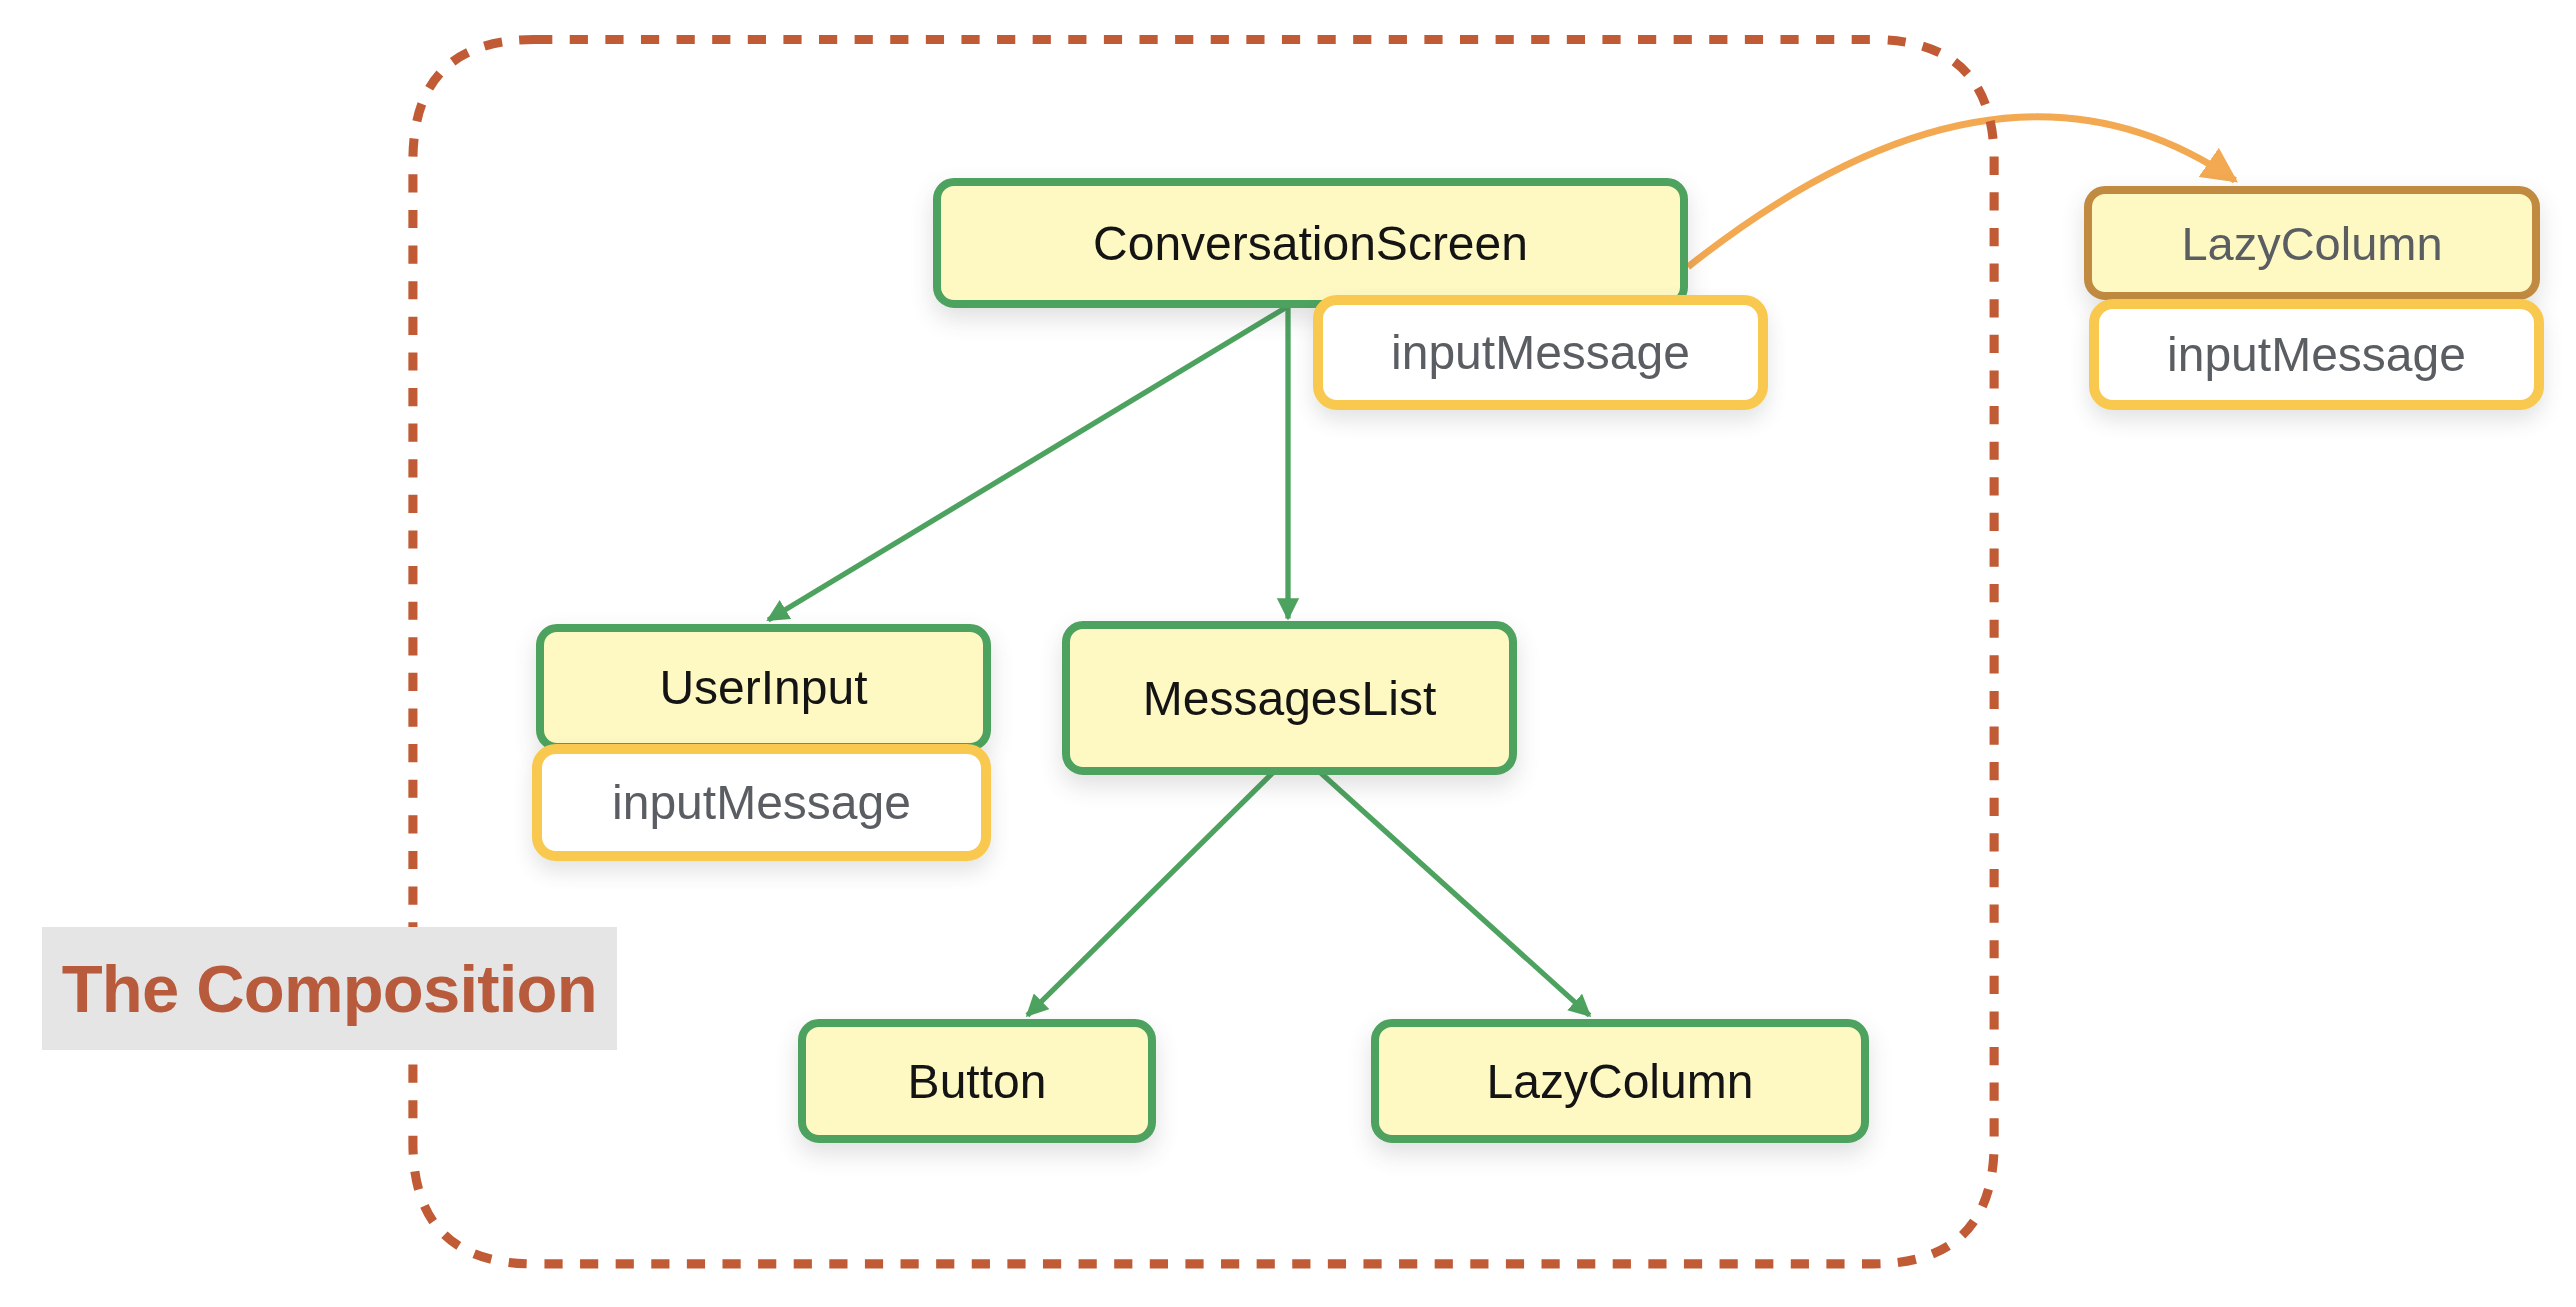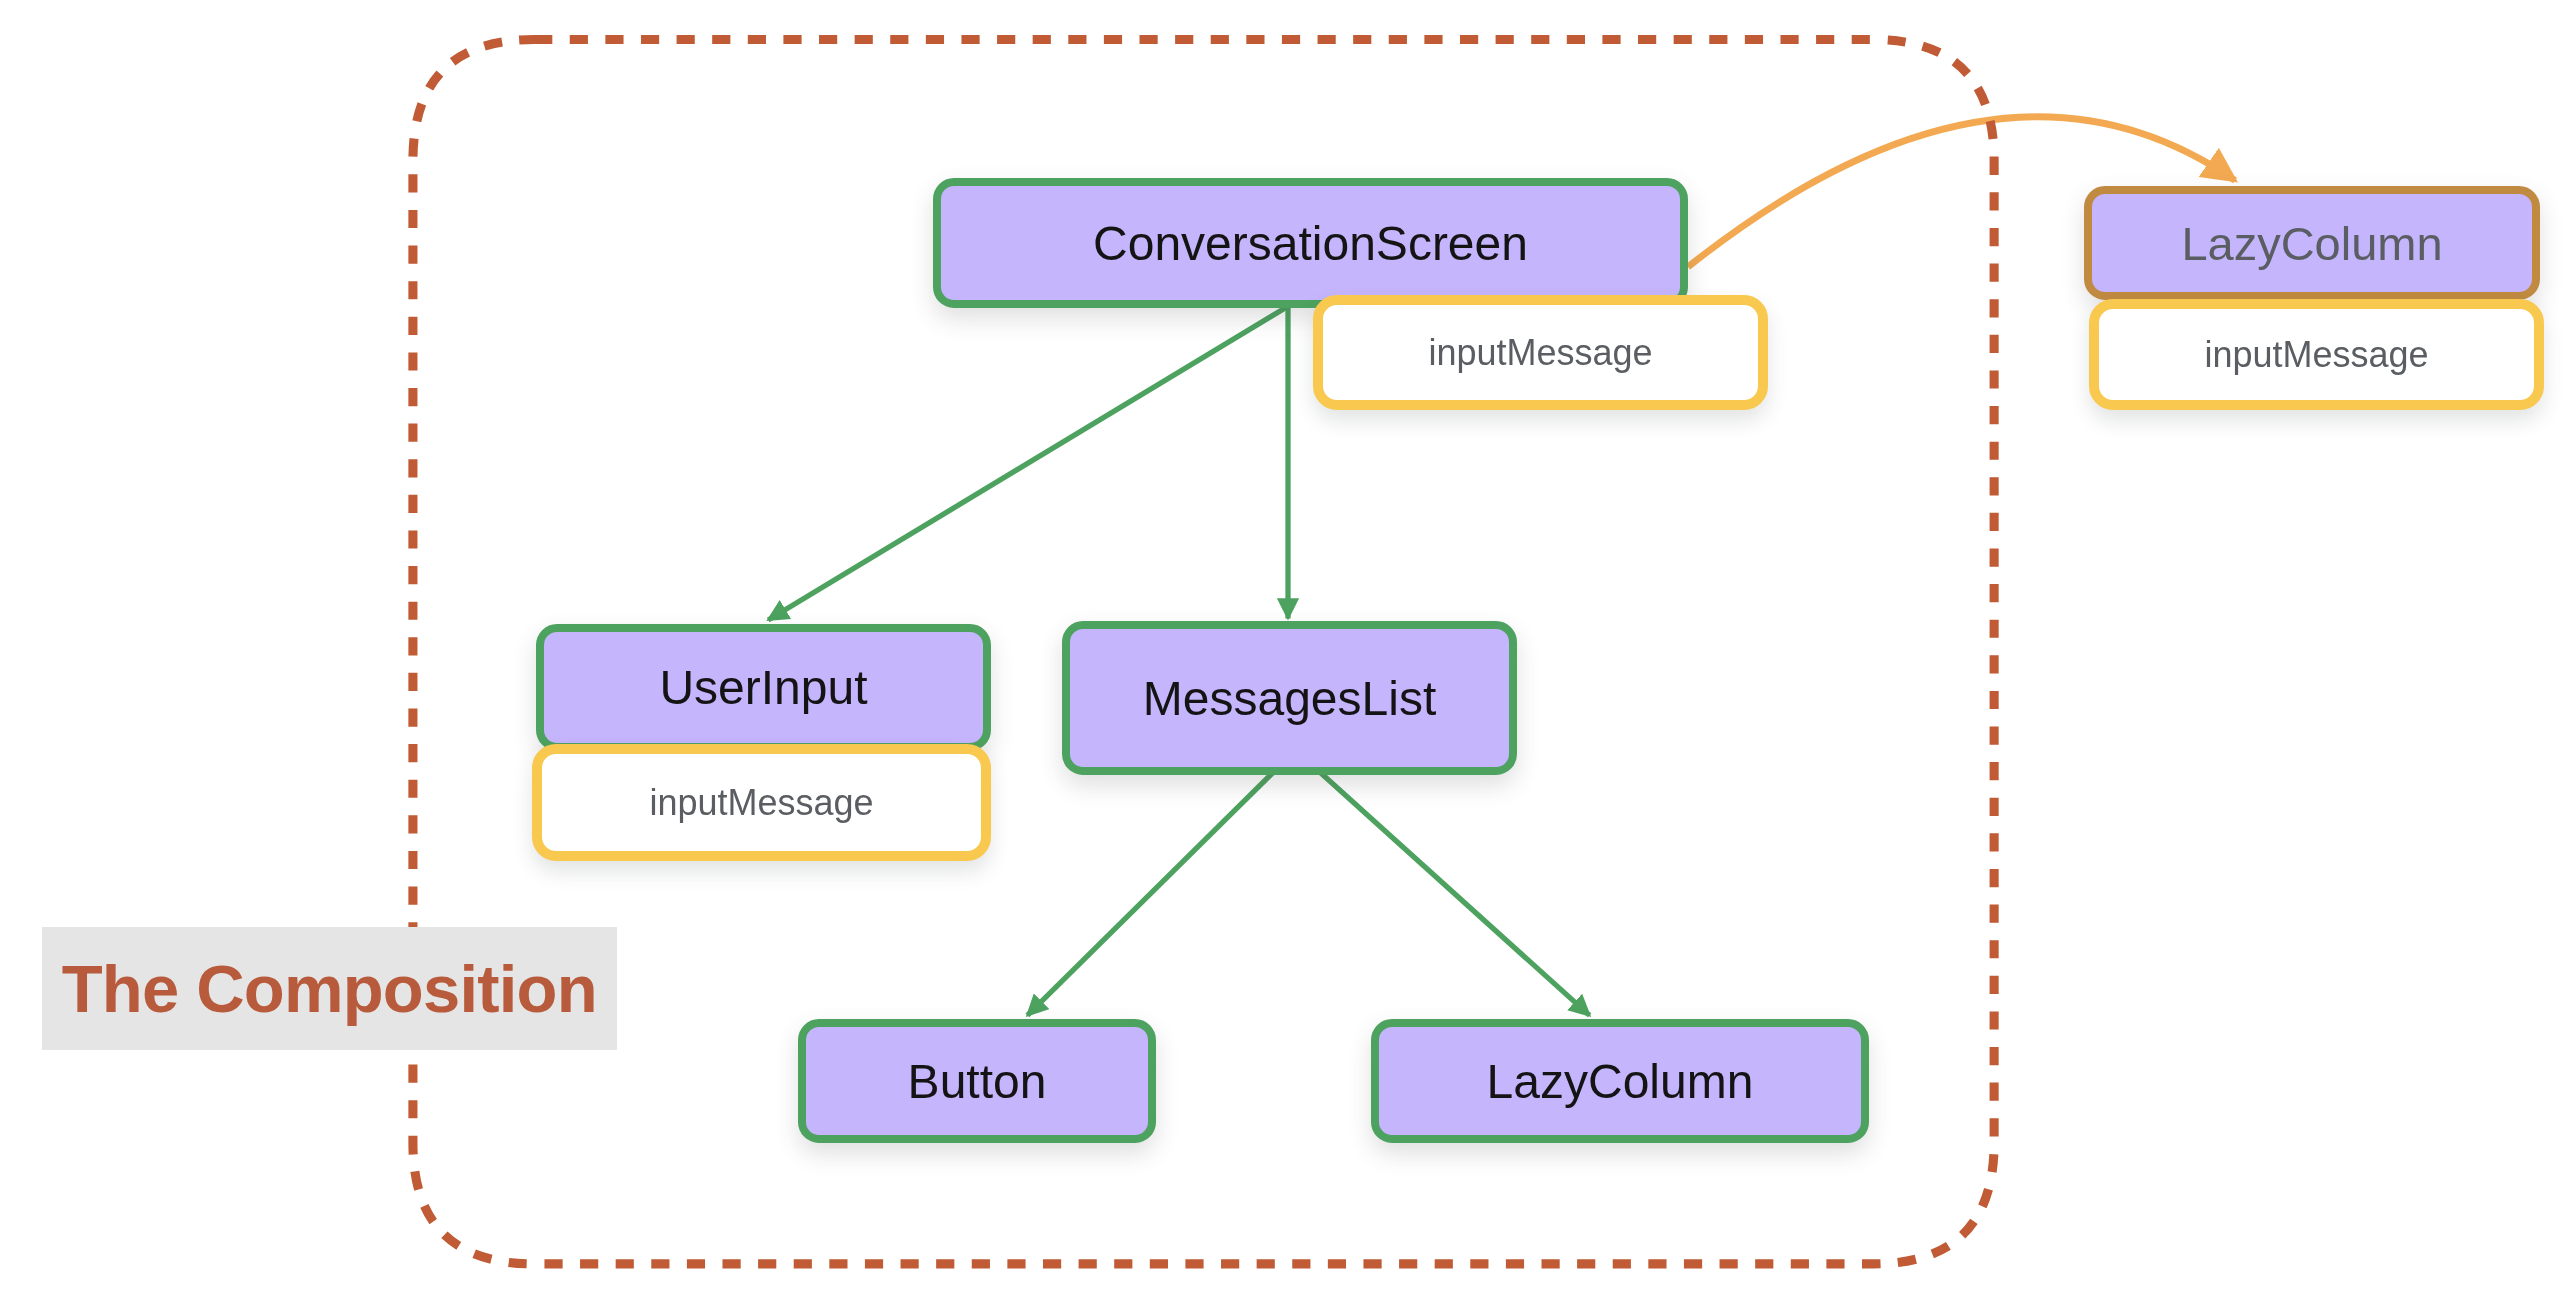--- a/index.html
+++ b/index.html
@@ -13,21 +13,21 @@
   #wires{position:absolute;left:0;top:0;z-index:1;}
   .edge{stroke:var(--node-green);stroke-width:7;fill:none;}
   .state-arrow{stroke:var(--arrow-orange);stroke-width:9;fill:none;}
   .boundary{stroke:var(--boundary-terracotta);stroke-width:12;stroke-dasharray:24 23;fill:none;}
   .green-head{fill:var(--node-green);}
   .orange-head{fill:var(--arrow-orange);}
 
   .node{
     position:absolute;z-index:2;
     box-sizing:border-box;
-    background:#c4b5fd;
+    background:#fef9c3;
     display:flex;align-items:center;justify-content:center;
     box-shadow:0 10.6px 23px rgba(60,64,67,.16);
   }
   .node.green{
     border:8.3px solid var(--node-green);
     border-radius:21px;
     color:var(--label-dark);
     font-size:48px;
   }
   .node.brown{
@@ -37,21 +37,21 @@
     font-size:47px;
   }
   .badge{
     position:absolute;z-index:3;
     box-sizing:border-box;
     background:#fff;
     border:10.6px solid var(--badge-yellow);
     border-radius:24px;
     display:flex;align-items:center;justify-content:center;
     color:var(--label-gray);
-    font-size:36px;
+    font-size:48px;
     box-shadow:0 10.6px 19.7px rgba(60,64,67,.14);
   }
   .diagram-title{
     position:absolute;z-index:4;
     left:42px;top:927px;
     background:#e5e5e5;
     padding:23px 19.7px;
     font-size:67px;
     font-weight:700;
     letter-spacing:-0.8px;

